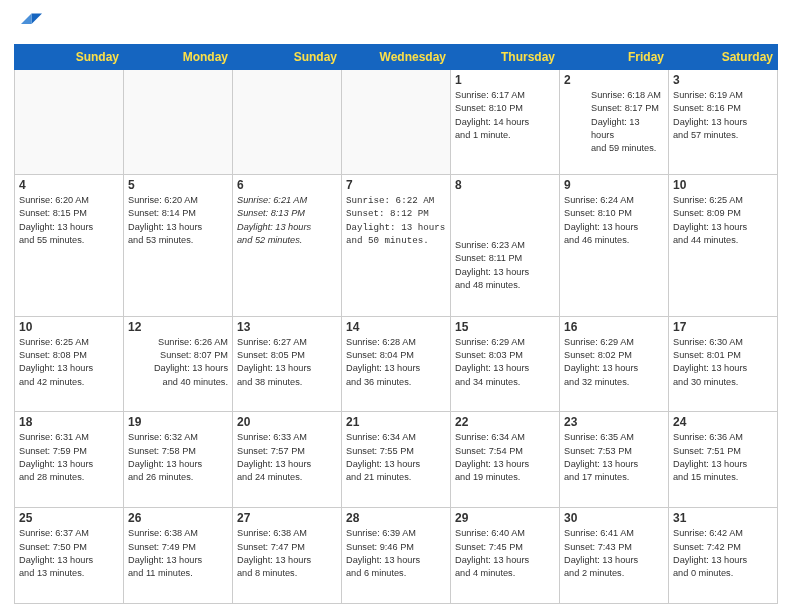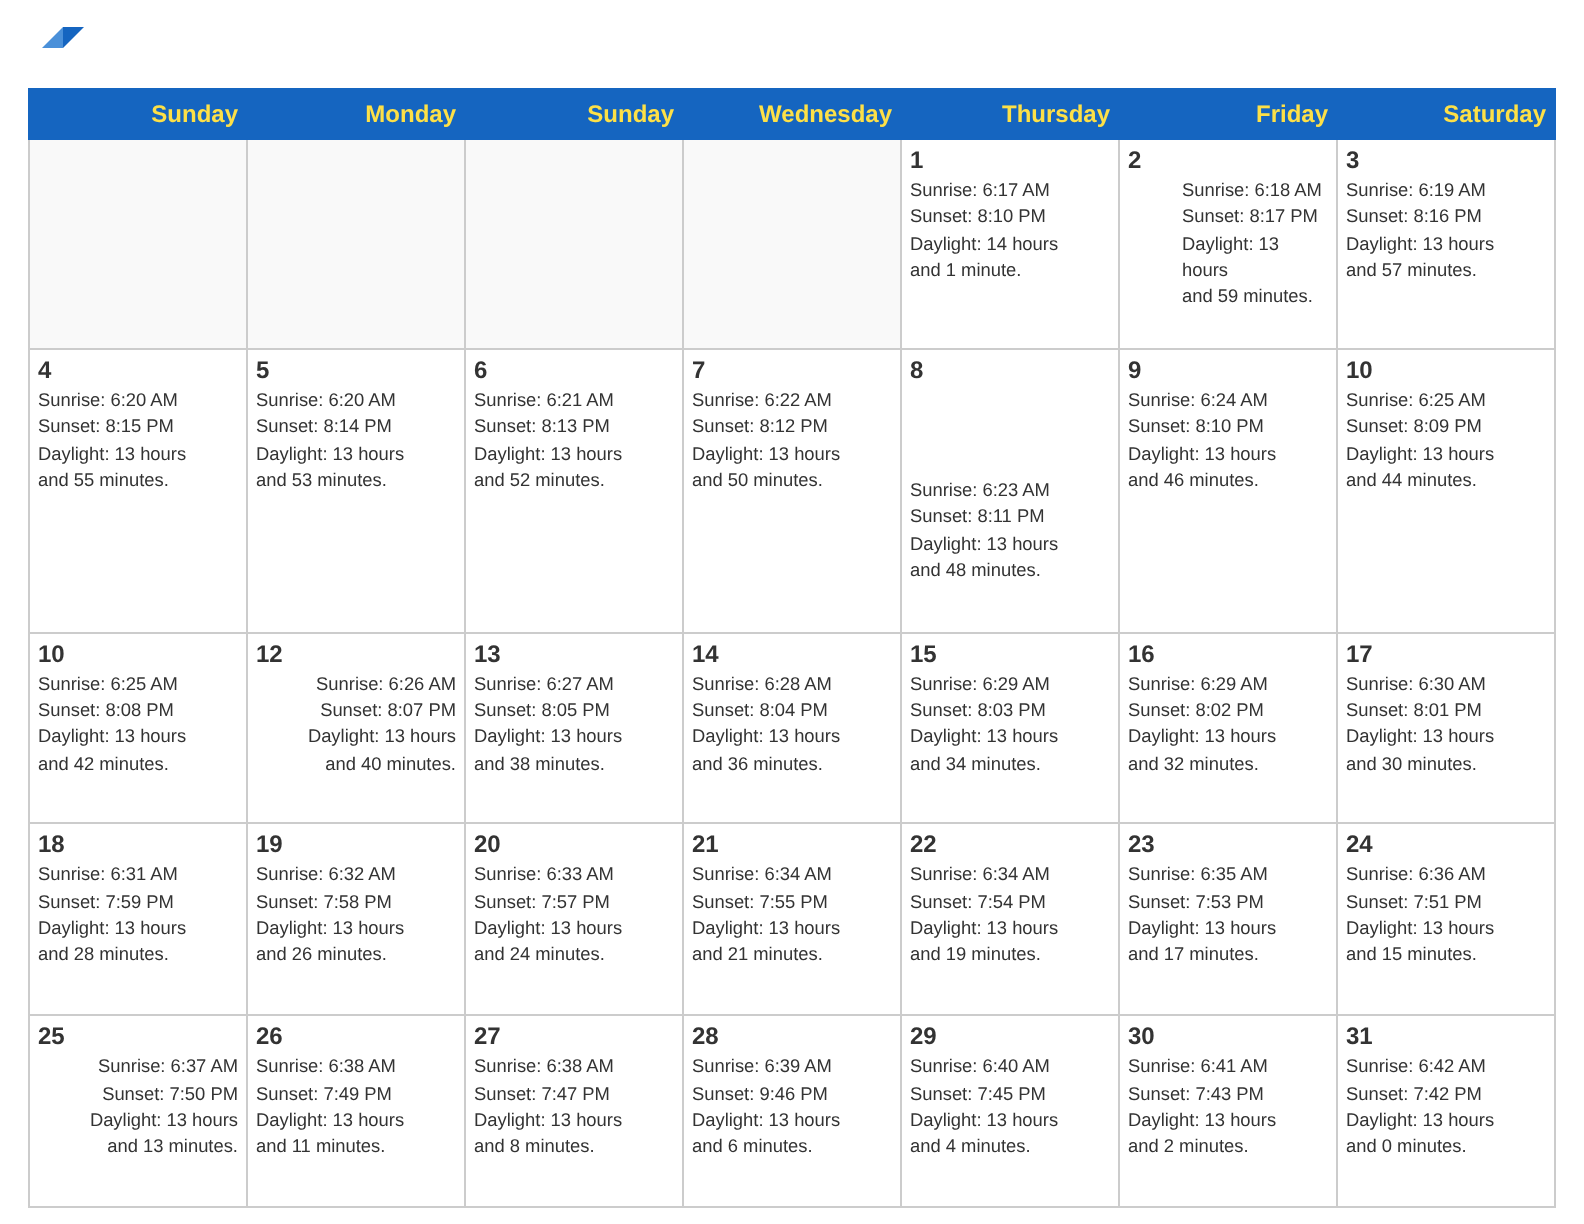--- a/index.html
+++ b/index.html
@@ -167,28 +167,28 @@
           </td>
           <td class="filled">
             <span class="day-num">5</span>
             <div class="day-info" style="white-space: pre-line;">Sunrise: 6:20 AM
 Sunset: 8:14 PM
 Daylight: 13 hours
 and 53 minutes.</div>
           </td>
           <td class="filled">
             <span class="day-num">6</span>
-            <div class="day-info" style="white-space: pre-line;">Sunrise: 6:21 AM
+            <div class="day-info" style="white-space: pre-line; font-style: italic;">Sunrise: 6:21 AM
 Sunset: 8:13 PM
 Daylight: 13 hours
 and 52 minutes.</div>
           </td>
           <td class="filled">
             <span class="day-num">7</span>
-            <div class="day-info" style="white-space: pre-line;">Sunrise: 6:22 AM
+            <div class="day-info" style="white-space: pre-line; font-family: Liberation Mono, monospace;">Sunrise: 6:22 AM
 Sunset: 8:12 PM
 Daylight: 13 hours
 and 50 minutes.</div>
           </td>
           <td class="filled">
             <span class="day-num">8</span>
             <div class="day-info" style="white-space: pre-line; margin-top: 47px;">Sunrise: 6:23 AM
 Sunset: 8:11 PM
 Daylight: 13 hours
 and 48 minutes.</div>
@@ -306,21 +306,21 @@
             <span class="day-num">24</span>
             <div class="day-info" style="white-space: pre-line;">Sunrise: 6:36 AM
 Sunset: 7:51 PM
 Daylight: 13 hours
 and 15 minutes.</div>
           </td>
         </tr>
         <tr>
           <td class="filled">
             <span class="day-num">25</span>
-            <div class="day-info" style="white-space: pre-line; text-align: right;">Sunrise: 6:37 AM
+            <div class="day-info" style="white-space: pre-line;">Sunrise: 6:37 AM
 Sunset: 7:50 PM
 Daylight: 13 hours
 and 13 minutes.</div>
           </td>
           <td class="filled">
             <span class="day-num">26</span>
             <div class="day-info" style="white-space: pre-line;">Sunrise: 6:38 AM
 Sunset: 7:49 PM
 Daylight: 13 hours
 and 11 minutes.</div>

